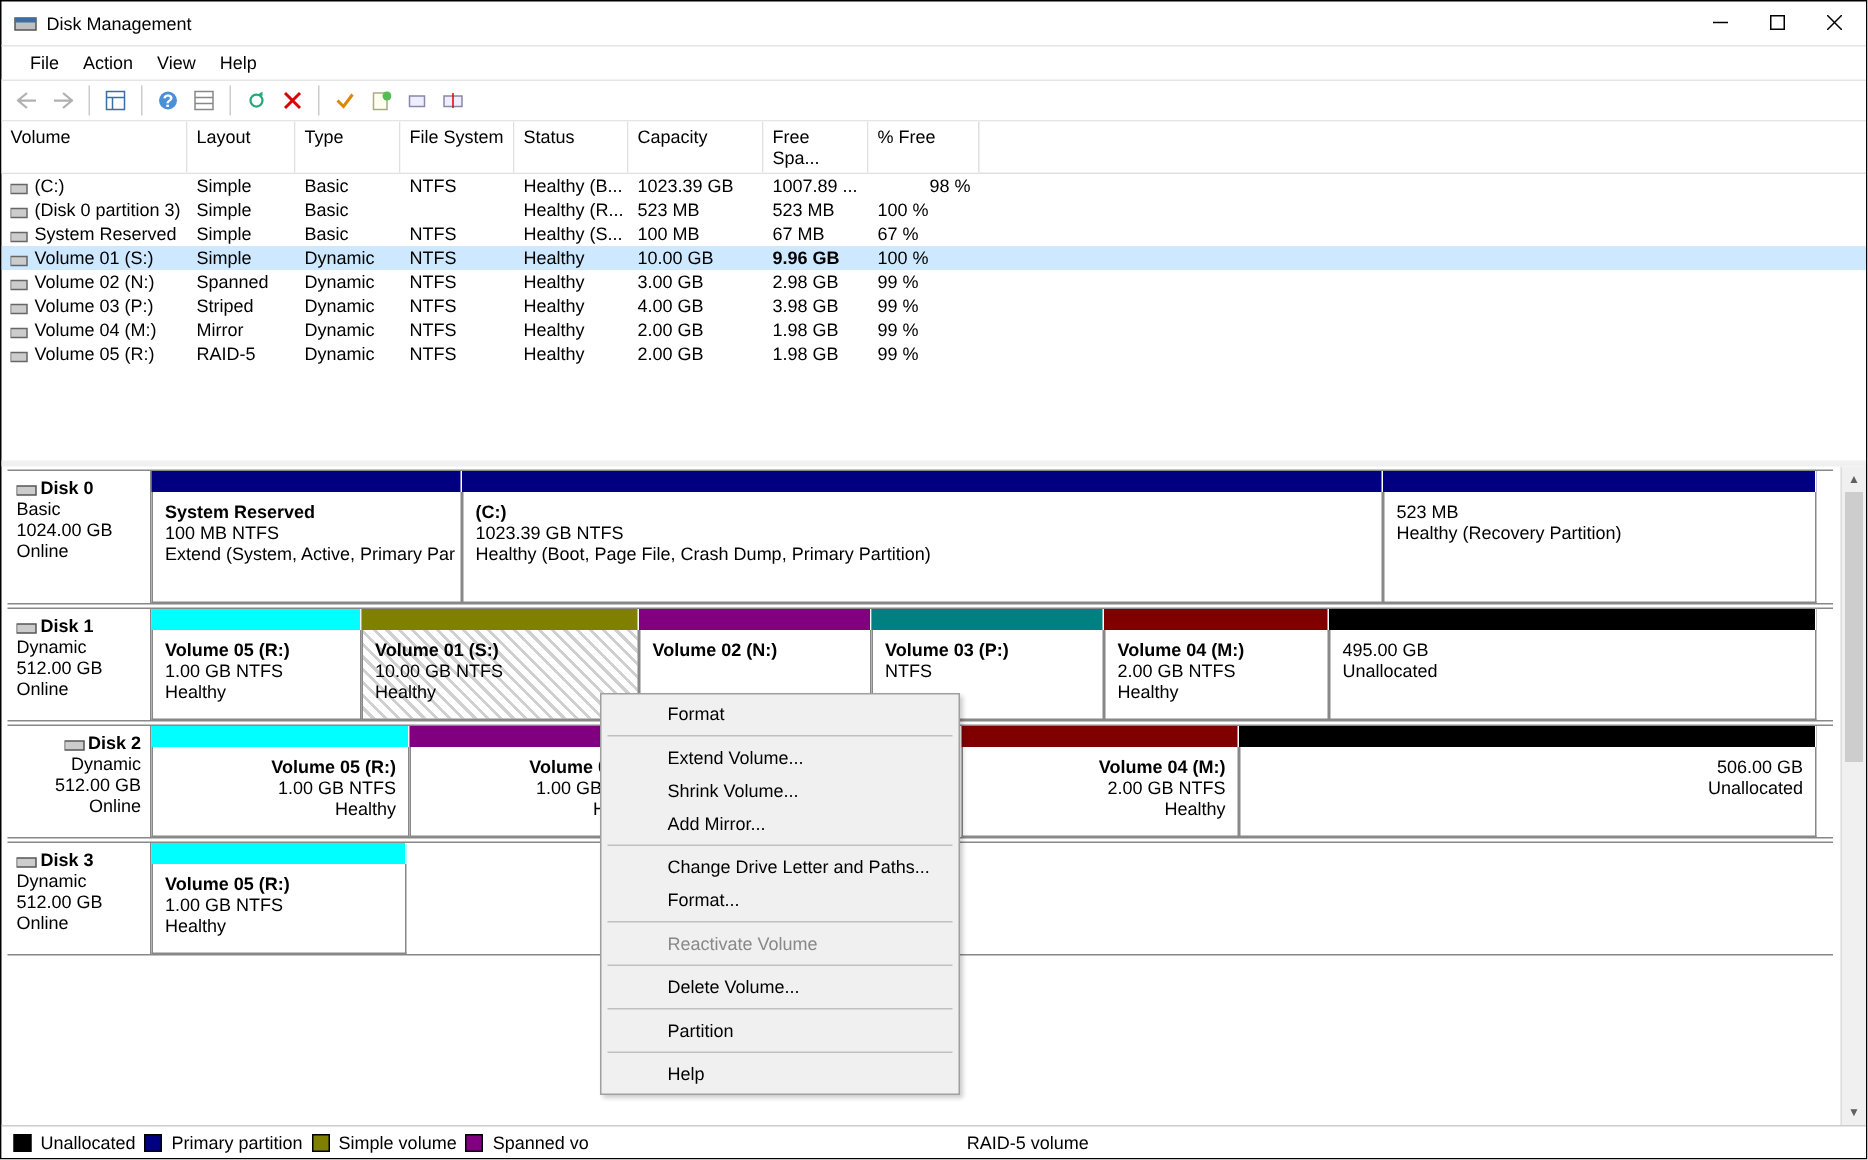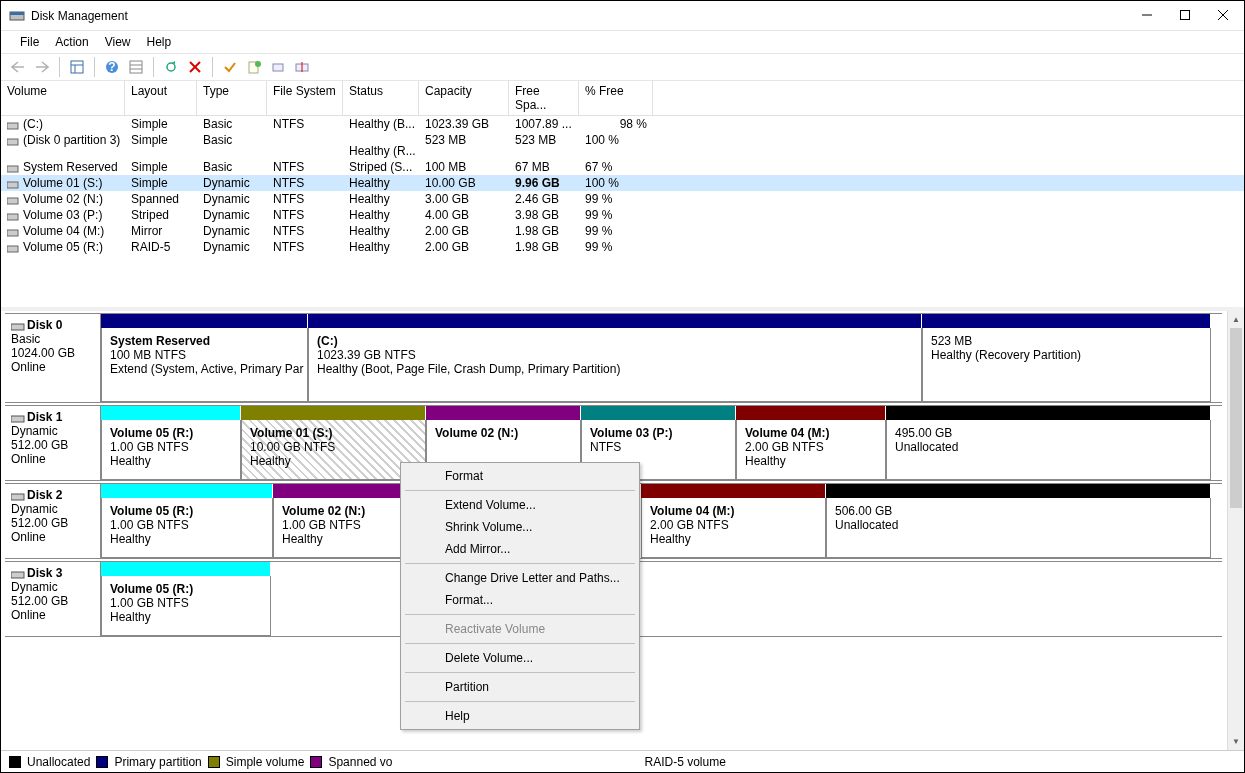--- a/index.html
+++ b/index.html
@@ -183,33 +183,33 @@
           <div class="cell" style="width: 70px;">1007.89 ...</div>
           <div class="cell" style="width: 74px; text-align: right;">98 %</div>
         </div>
         <div class="row">
           <div class="cell" style="width: 124px;"><span class="disk-ico"><svg width="12" height="10">
                 <rect x="0" y="2" width="11" height="6" fill="#ccc" stroke="#666"></rect>
               </svg></span>(Disk 0 partition 3)</div>
           <div class="cell" style="width: 72px;">Simple</div>
           <div class="cell" style="width: 70px;">Basic</div>
           <div class="cell" style="width: 76px;"></div>
-          <div class="cell" style="width: 76px; margin-top: 11px;">Healthy (R...</div>
+          <div class="cell" style="width: 76px;">Healthy (R...</div>
           <div class="cell" style="width: 90px;">523 MB</div>
           <div class="cell" style="width: 70px;">523 MB</div>
           <div class="cell" style="width: 74px;">100 %</div>
         </div>
         <div class="row">
           <div class="cell" style="width: 124px;"><span class="disk-ico"><svg width="12" height="10">
                 <rect x="0" y="2" width="11" height="6" fill="#ccc" stroke="#666"></rect>
               </svg></span>System Reserved</div>
           <div class="cell" style="width: 72px;">Simple</div>
           <div class="cell" style="width: 70px;">Basic</div>
           <div class="cell" style="width: 76px;">NTFS</div>
-          <div class="cell" style="width: 76px;">Striped (S...</div>
+          <div class="cell" style="width: 76px;">Healthy (S...</div>
           <div class="cell" style="width: 90px;">100 MB</div>
           <div class="cell" style="width: 70px;">67 MB</div>
           <div class="cell" style="width: 74px;">67 %</div>
         </div>
         <div class="row selected">
           <div class="cell" style="width: 124px;"><span class="disk-ico"><svg width="12" height="10">
                 <rect x="0" y="2" width="11" height="6" fill="#ccc" stroke="#666"></rect>
               </svg></span>Volume 01 (S:)</div>
           <div class="cell" style="width: 72px;">Simple</div>
           <div class="cell" style="width: 70px;">Dynamic</div>
@@ -221,21 +221,21 @@
         </div>
         <div class="row">
           <div class="cell" style="width: 124px;"><span class="disk-ico"><svg width="12" height="10">
                 <rect x="0" y="2" width="11" height="6" fill="#ccc" stroke="#666"></rect>
               </svg></span>Volume 02 (N:)</div>
           <div class="cell" style="width: 72px;">Spanned</div>
           <div class="cell" style="width: 70px;">Dynamic</div>
           <div class="cell" style="width: 76px;">NTFS</div>
           <div class="cell" style="width: 76px;">Healthy</div>
           <div class="cell" style="width: 90px;">3.00 GB</div>
-          <div class="cell" style="width: 70px;">2.46 GB</div>
+          <div class="cell" style="width: 70px;">2.98 GB</div>
           <div class="cell" style="width: 74px;">99 %</div>
         </div>
         <div class="row">
           <div class="cell" style="width: 124px;"><span class="disk-ico"><svg width="12" height="10">
                 <rect x="0" y="2" width="11" height="6" fill="#ccc" stroke="#666"></rect>
               </svg></span>Volume 03 (P:)</div>
           <div class="cell" style="width: 72px;">Striped</div>
           <div class="cell" style="width: 70px;">Dynamic</div>
           <div class="cell" style="width: 76px;">NTFS</div>
           <div class="cell" style="width: 76px;">Healthy</div>
@@ -304,21 +304,21 @@
           <div class="part-boxes">
             <div class="part-box" style="width: 140px;"><b>Volume 05  (R:)</b><br><span>1.00 GB NTFS</span><br><span>Healthy</span></div>
             <div class="part-box hatched" style="width: 185px;"><b>Volume 01  (S:)</b><br><span>10.00 GB NTFS</span><br><span>Healthy</span></div>
             <div class="part-box" style="width: 155px;"><b>Volume 02  (N:)</b><br></div>
             <div class="part-box" style="width: 155px;"><b>Volume 03  (P:)</b><br><span>NTFS</span><br></div>
             <div class="part-box" style="width: 150px;"><b>Volume 04  (M:)</b><br><span>2.00 GB NTFS</span><br><span>Healthy</span></div>
             <div class="part-box" style="width: 325px;"><span>495.00 GB</span><br><span>Unallocated</span></div>
           </div>
         </div>
       </div>
-      <div class="disk-row" style="height: 76px;">
+      <div class="disk-row" style="height: 76px; text-align: right;">
         <div class="disk-label"><span class="d-ico"><svg width="14" height="10">
               <rect x="0" y="2" width="13" height="6" fill="#ccc" stroke="#555"></rect>
             </svg></span><b>Disk 2</b><br><span>Dynamic</span><br><span>512.00 GB</span><br><span>Online</span></div>
         <div class="disk-parts">
           <div class="color-strip">
             <div class="seg c-cyan" style="width: 172px;"></div>
             <div class="seg c-purple" style="width: 172px;"></div>
             <div style="width: 196px;"></div>
             <div class="seg c-maroon" style="width: 185px;"></div>
             <div class="seg c-black" style="width: 385px;"></div>

